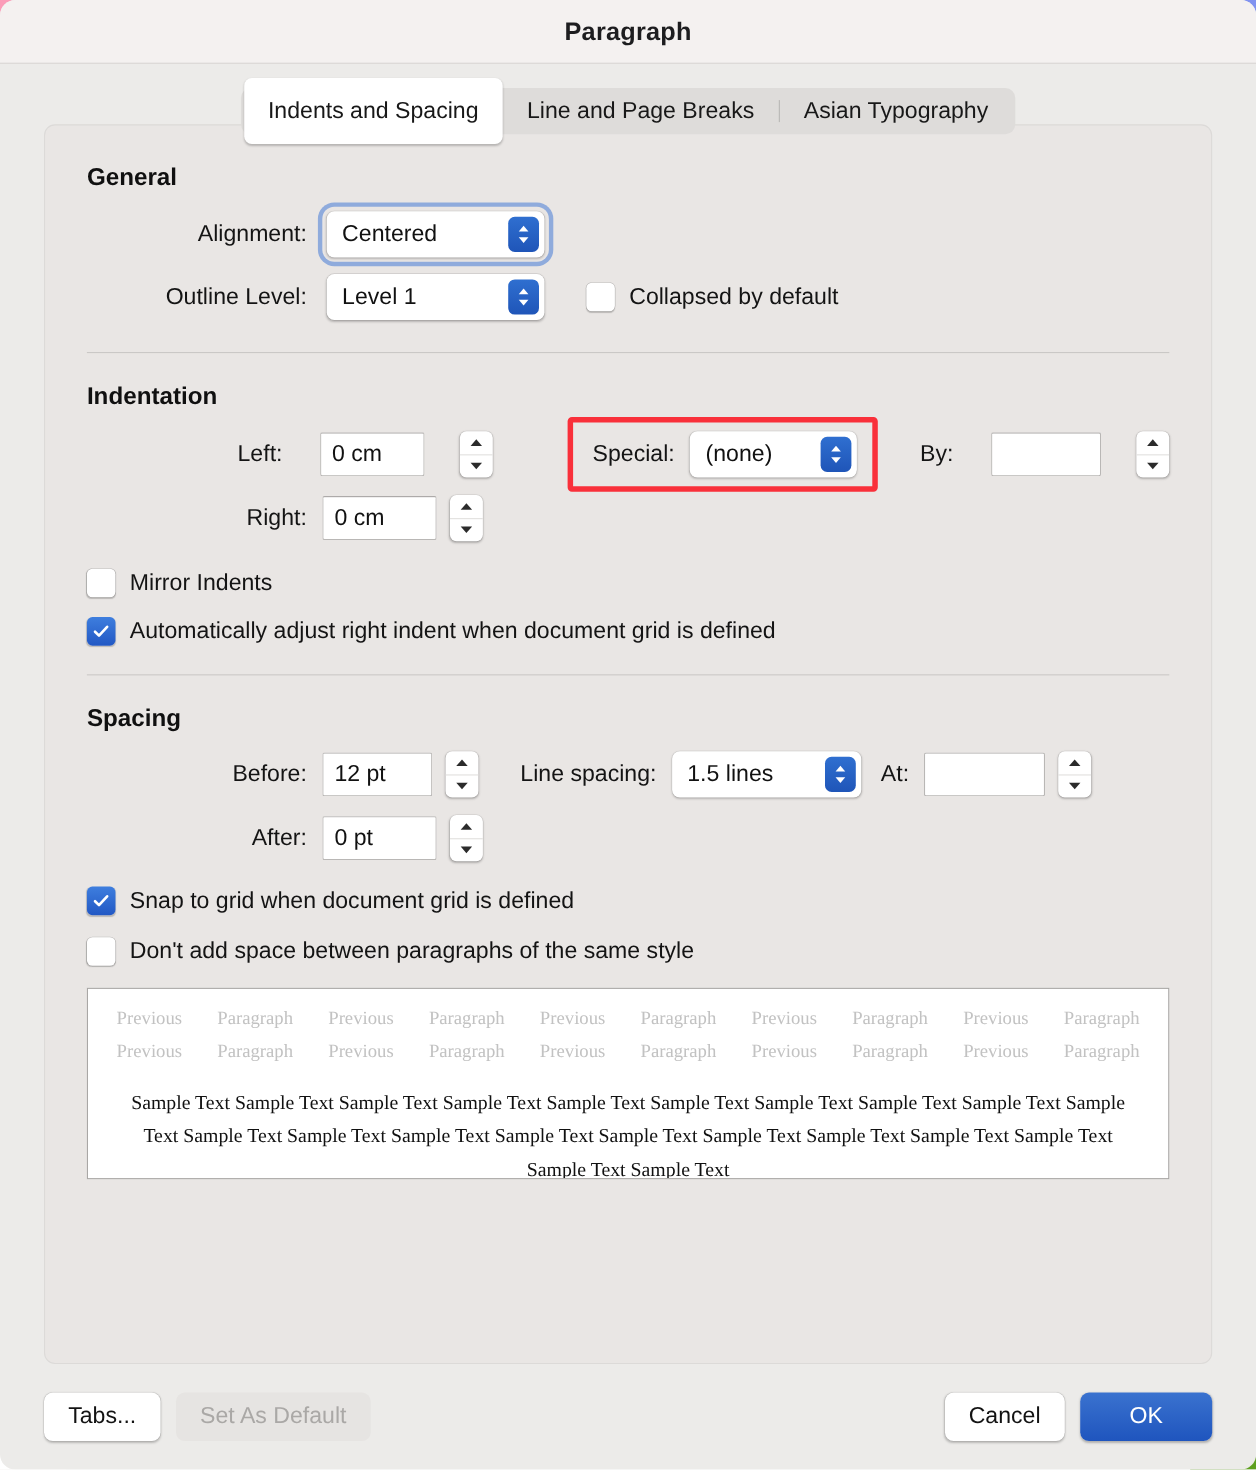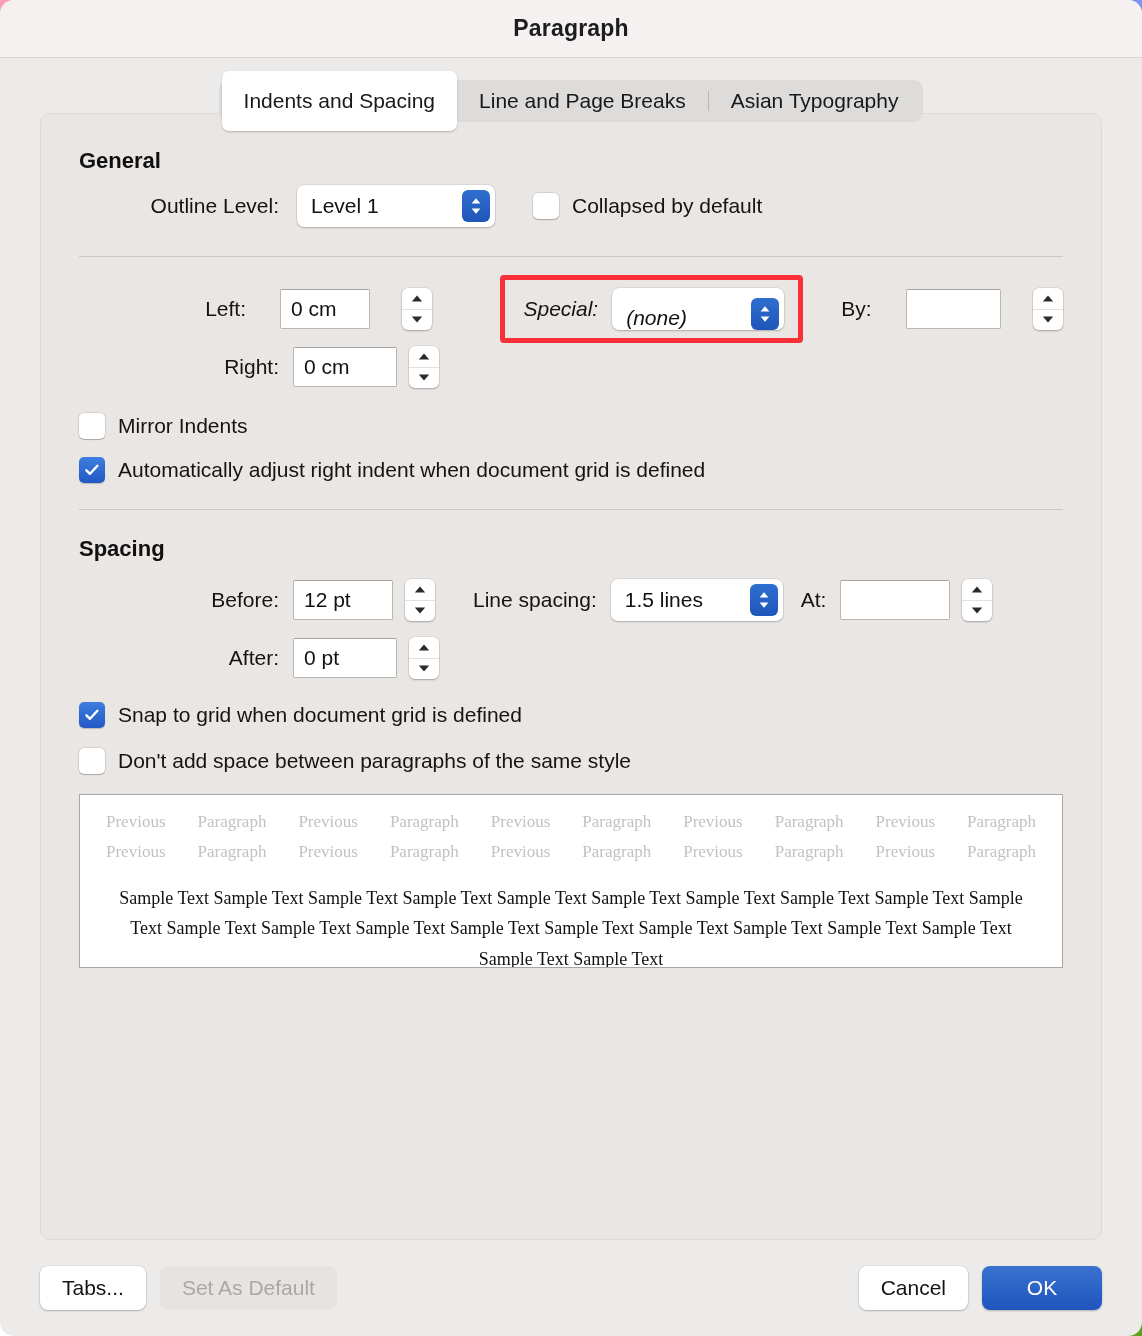--- a/index.html
+++ b/index.html
@@ -235,21 +235,20 @@
   }
 
   
   .redbox {
     border: 5px solid #f9303a;
     border-radius: 4px;
     padding: 8px 14px 8px 18px;
     display: inline-flex;
     align-items: center;
     box-sizing: border-box;
-    font-style: italic;
   }
 
   
   .preview {
     margin-top: 20px;
     background: #ffffff;
     border: 1px solid #a9a7a5;
     height: 174px;
     box-sizing: border-box;
     overflow: hidden;
@@ -345,40 +344,55 @@
       <div class="tab">
         <span>Asian Typography</span>
       </div>
     </div>
   </div>
 
   <div class="panel">
 
     <div class="section-title">General</div>
 
+    <div class="row" style="margin-top:14px; height:50px;">
+      <div class="lbl" style="width:200px; text-align:right; padding-right:14px;">Alignment:</div>
+      <div class="focusring">
+        <div class="popup" style="width:198px;">
+          <span class="ptext">Centered</span>
+          <span class="stepper-blue">
+            <svg width="16" height="22" viewBox="0 0 16 22">
+              <path d="M8 3.2 L12.4 8.4 L3.6 8.4 Z" fill="#fff"></path>
+              <path d="M8 18.8 L12.4 13.6 L3.6 13.6 Z" fill="#fff"></path>
+            </svg>
+          </span>
+        </div>
+      </div>
+    </div>
 
     <div class="row" style="margin-top:8px; height:48px;">
       <div class="lbl" style="width:200px; text-align:right; padding-right:14px;">Outline Level:</div>
       <div class="popup" style="width:198px; margin-left:4px;">
         <span class="ptext">Level 1</span>
         <span class="stepper-blue">
           <svg width="16" height="22" viewBox="0 0 16 22">
             <path d="M8 3.2 L12.4 8.4 L3.6 8.4 Z" fill="#fff"></path>
             <path d="M8 18.8 L12.4 13.6 L3.6 13.6 Z" fill="#fff"></path>
           </svg>
         </span>
       </div>
       <div class="cbrow" style="margin-left:38px;">
         <span class="cbox"></span>
         <span class="cblabel">Collapsed by default</span>
       </div>
     </div>
 
     <div class="hr"></div>
 
+    <div class="section-title">Indentation</div>
 
     <div style="position:relative; margin-top:14px;">
       <div class="row" style="height:52px;gap:20px;">
         <div class="lbl" style="width:200px; text-align:right; padding-right:14px;">Left:</div>
         <div class="tfield" style="width:104px;">
           <span>0 cm</span>
         </div>
         <div class="stepper-white" style="margin-left:12px;">
           <span class="half top">
             <svg width="14" height="9" viewBox="0 0 14 9">
@@ -387,21 +401,21 @@
           </span>
           <span class="half">
             <svg width="14" height="9" viewBox="0 0 14 9">
                 <path d="M7 7.6 L12.2 1.6 L1.8 1.6 Z" fill="#2b2b2b"></path>
               </svg>
           </span>
         </div>
 
         <div class="redbox" style="margin-left:48px;">
           <span class="lbl" style="padding-right:14px;">Special:</span>
-          <span class="popup" style="width:172px;align-items:flex-end;">
+          <span class="popup" style="width:152px;">
             <span class="ptext">(none)</span>
             <span class="stepper-blue">
               <svg width="16" height="22" viewBox="0 0 16 22">
                 <path d="M8 3.2 L12.4 8.4 L3.6 8.4 Z" fill="#fff"></path>
                 <path d="M8 18.8 L12.4 13.6 L3.6 13.6 Z" fill="#fff"></path>
               </svg>
             </span>
           </span>
         </div>
 

